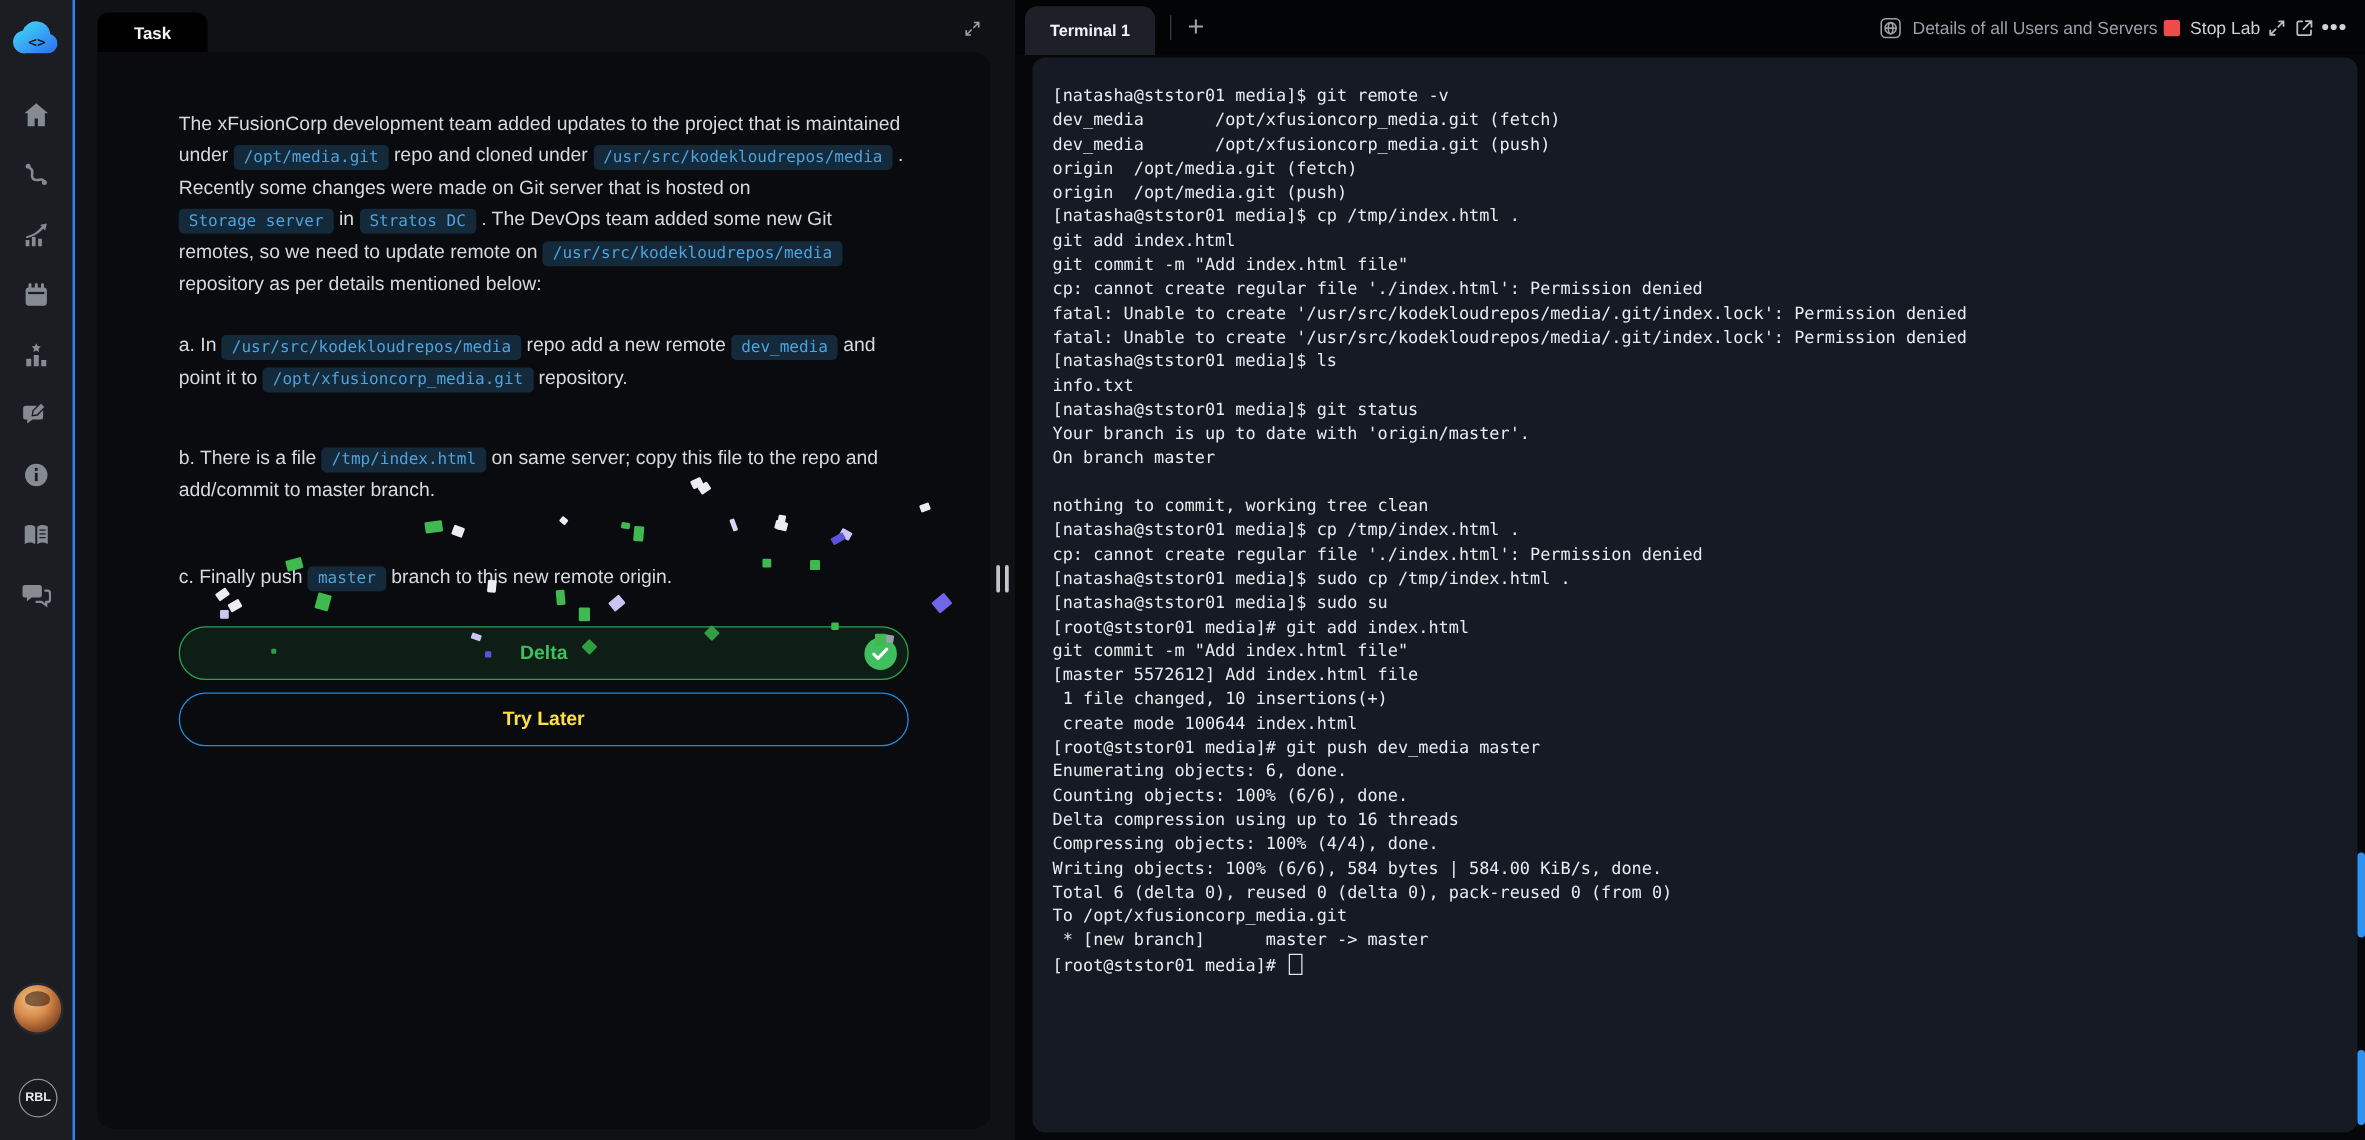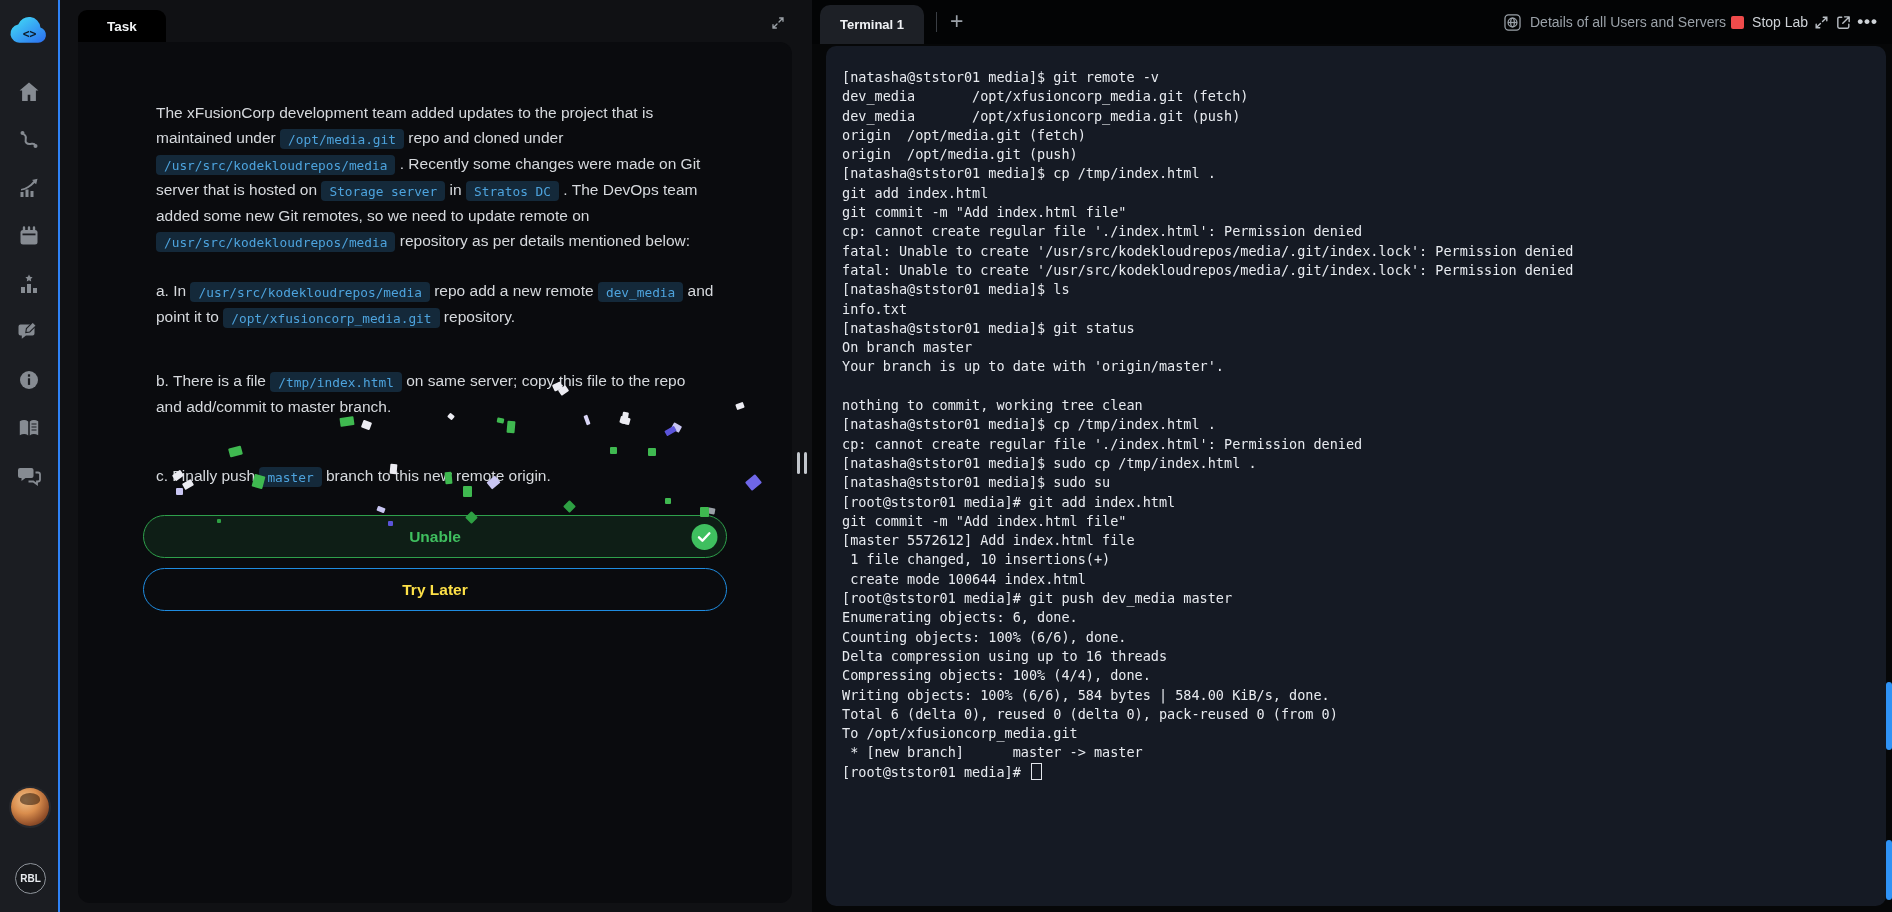--- a/index.html
+++ b/index.html
@@ -23,21 +23,21 @@
     display:flex;align-items:center;justify-content:center;font-size:10px;font-weight:700;color:#e8ebef;cursor:pointer;background:#17191d;}
 
   
   .task-tab{position:absolute;left:78px;top:10px;width:88px;height:32px;background:#000;border-radius:9px 9px 0 0;
     display:flex;align-items:center;justify-content:center;color:#f2f4f6;font-size:13.5px;font-weight:700;cursor:pointer;}
   .task-timer{position:absolute;left:688px;top:13px;display:flex;align-items:center;gap:7px;color:#c9cdd3;font-size:14.5px;margin-top:32px;}
   .task-timer svg{width:17px;height:17px;}
   .task-expand{position:absolute;left:770px;top:15px;width:16px;height:16px;color:#9aa0a6;cursor:pointer;}
   .task-card{position:absolute;left:78px;top:42px;width:714px;height:861px;background:#0a0b0e;border-radius:0 12px 12px 12px;overflow:hidden;}
   .task-content{padding:44px 64px 0 64px;font-size:15.5px;line-height:25px;color:#d6d9dd;}
-  .tblock{margin:14px;}
+  .tblock{margin:1px;}
   .tblock.a{margin-top:24px;}
   .tblock.b{margin-top:38px;}
   .tblock.c{margin-top:44px;}
   .chip{font-family:"DejaVu Sans Mono",monospace;font-size:12.8px;background:#14293a;color:#4da3dd;
     padding:2.5px 8px 3px;border-radius:4px;white-space:nowrap;}
   .btn{width:584px;height:43px;border-radius:22px;display:flex;align-items:center;justify-content:center;
     font-size:15.5px;font-weight:700;box-sizing:border-box;cursor:pointer;position:relative;}
   .btn-check{margin:26px auto 0;border:1px solid #2ea04b;background:rgba(46,160,75,.13);color:#3fbf5f;z-index:2;}
   .btn-try{margin:10px auto 0;border:1px solid #1f8ce0;background:transparent;color:#fde047;}
   .check-badge{position:absolute;right:8px;top:50%;transform:translateY(-50%);width:27px;height:27px;z-index:7;}
@@ -184,21 +184,21 @@
 </div>
 
 <div class="task-card">
   <div class="task-content" id="task-body">
       <p class="tblock ">The xFusionCorp development team added updates to the project that is maintained under <span class="chip">/opt/media.git</span> repo and cloned under <span class="chip">/usr/src/kodekloudrepos/media</span> . Recently some changes were made on Git server that is hosted on <span class="chip">Storage server</span> in <span class="chip">Stratos DC</span> . The DevOps team added some new Git remotes, so we need to update remote on <span class="chip">/usr/src/kodekloudrepos/media</span> repository as per details mentioned below:</p>
       <p class="tblock a">a. In <span class="chip">/usr/src/kodekloudrepos/media</span> repo add a new remote <span class="chip">dev_media</span> and point it to <span class="chip">/opt/xfusioncorp_media.git</span> repository.</p>
       <p class="tblock b">b. There is a file <span class="chip">/tmp/index.html</span> on same server; copy this file to the repo and add/commit to master branch.</p>
       <p class="tblock c">c. Finally push <span class="chip">master</span> branch to this new remote origin.</p>
     </div>
   <div class="btn btn-check">
-    <span>Unable</span>
+    <span>Delta</span>
     <svg class="check-badge" viewBox="0 0 27 27">
       <circle cx="13.5" cy="13.5" r="13" fill="#3fbf5f"></circle>
       <path d="M8 13.8l3.4 3.4 7-7.4" fill="none" stroke="#fff" stroke-width="2.4" stroke-linecap="round" stroke-linejoin="round"></path>
     </svg>
   </div>
   <div class="btn btn-try">
     <span>Try Later</span>
   </div>
 </div>
 <div id="confetti-layer">
@@ -286,22 +286,22 @@
         <div class="term-line">origin  /opt/media.git (push)</div>
         <div class="term-line">[natasha@ststor01 media]$ cp /tmp/index.html .</div>
         <div class="term-line">git add index.html</div>
         <div class="term-line">git commit -m "Add index.html file"</div>
         <div class="term-line">cp: cannot create regular file './index.html': Permission denied</div>
         <div class="term-line">fatal: Unable to create '/usr/src/kodekloudrepos/media/.git/index.lock': Permission denied</div>
         <div class="term-line">fatal: Unable to create '/usr/src/kodekloudrepos/media/.git/index.lock': Permission denied</div>
         <div class="term-line">[natasha@ststor01 media]$ ls</div>
         <div class="term-line">info.txt</div>
         <div class="term-line">[natasha@ststor01 media]$ git status</div>
+        <div class="term-line">Your branch is up to date with 'origin/master'.</div>
         <div class="term-line">On branch master</div>
-        <div class="term-line">Your branch is up to date with 'origin/master'.</div>
         <div class="term-line"></div>
         <div class="term-line">nothing to commit, working tree clean</div>
         <div class="term-line">[natasha@ststor01 media]$ cp /tmp/index.html .</div>
         <div class="term-line">cp: cannot create regular file './index.html': Permission denied</div>
         <div class="term-line">[natasha@ststor01 media]$ sudo cp /tmp/index.html .</div>
         <div class="term-line">[natasha@ststor01 media]$ sudo su</div>
         <div class="term-line">[root@ststor01 media]# git add index.html</div>
         <div class="term-line">git commit -m "Add index.html file"</div>
         <div class="term-line">[master 5572612] Add index.html file</div>
         <div class="term-line"> 1 file changed, 10 insertions(+)</div>

